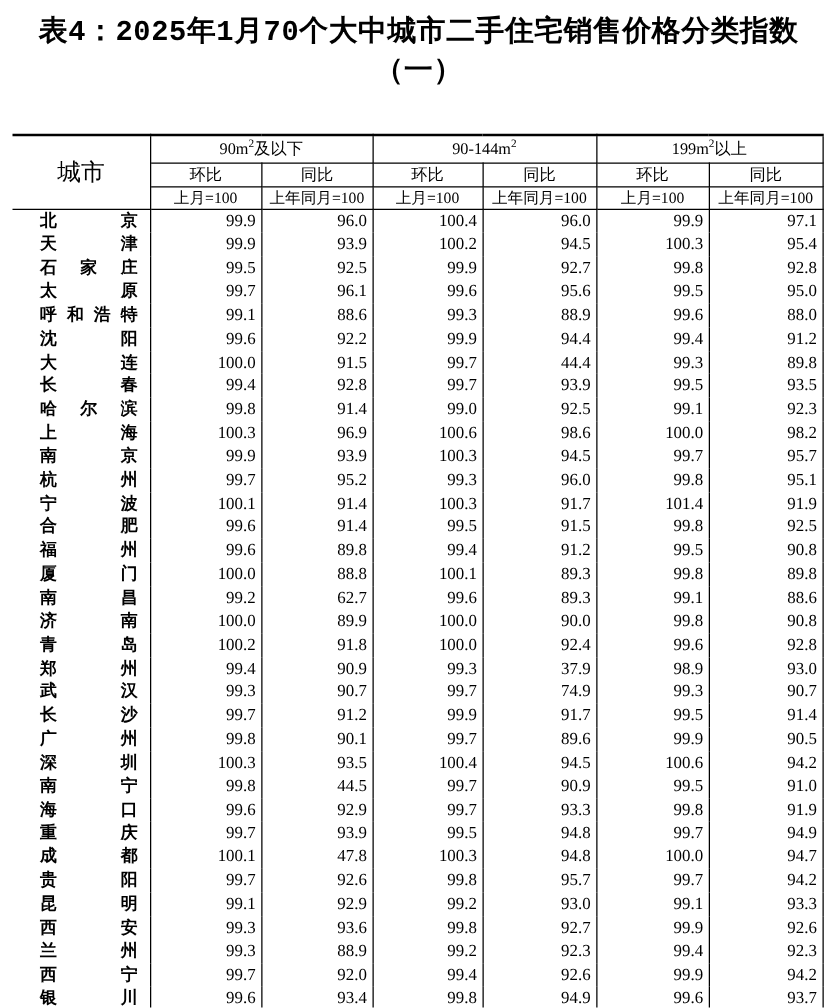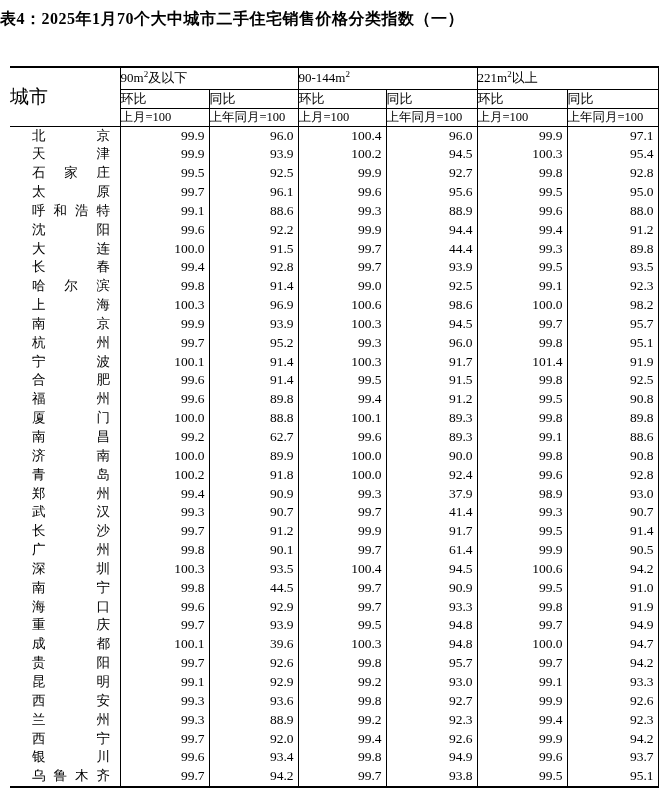--- a/index.html
+++ b/index.html
@@ -6,23 +6,25 @@
   html, body {
     width: 670px;
     background: #ffffff;
     font-family: "Liberation Serif", "DejaVu Serif", serif;
     color: #000000;
   }
   body { height: 806px; overflow: hidden; }
 
   .page-title {
     margin-top: 9px;
-    font-size: 16px;
+    text-align: center;
+    font-size: 23px;
     font-weight: bold;
     letter-spacing: 0.5px;
+    font-family: Liberation Mono, monospace;
   }
 
   table.index-table {
     border-collapse: collapse;
     table-layout: fixed;
     margin-left: 10px;
     margin-top: 36px;
     width: 648px;
     border-top: 2px solid #000;
     border-bottom: 2px solid #000;
@@ -36,41 +38,42 @@
   col.c-n5 { width: 90px; }
   col.c-n6 { width: 91px; }
 
   th, td {
     border-right: 1px solid #000;
     font-weight: normal;
     font-size: 13px;
     vertical-align: middle;
   }
 
-  thead th { border-bottom: 1px solid #000; text-align: left; }
+  thead th { border-bottom: 1px solid #000; text-align: center; }
   th.group-header { height: 22px; }
   th.sub-header   { height: 19px; }
   th.base-header  { height: 18px; font-size: 12.5px; }
   th.city-header  { font-size: 19px; }
 
   sup.sq { font-size: 9px; vertical-align: super; line-height: 0; }
 
   tbody td { height: 18.85px; line-height: 18.85px; }
 
   td.city-cell {
     text-align: left;
     padding-left: 22px;
     font-size: 13.5px;
   }
   .city-just {
     display: inline-block;
     width: 78px;
     text-align: justify;
     text-align-last: justify;
     line-height: 18.85px;
+    font-weight: bold;
   }
   td.num-cell {
     text-align: right;
     padding-right: 4px;
     font-size: 13.5px;
   }
 </style>
 </head>
 <body>
 
@@ -84,21 +87,21 @@
       <col class="c-n3">
       <col class="c-n4">
       <col class="c-n5">
       <col class="c-n6">
   </colgroup>
   <thead>
     <tr>
       <th class="city-header" rowspan="3">城市</th>
       <th class="group-header" colspan="2"><span>90m</span><sup class="sq">2</sup><span>及以下</span></th>
       <th class="group-header" colspan="2"><span>90-144m</span><sup class="sq">2</sup><span></span></th>
-      <th class="group-header" colspan="2"><span>221m</span><sup class="sq">2</sup><span>以上</span></th>
+      <th class="group-header" colspan="2"><span>199m</span><sup class="sq">2</sup><span>以上</span></th>
     </tr>
     <tr>
       <th class="sub-header">环比</th>
       <th class="sub-header">同比</th>
       <th class="sub-header">环比</th>
       <th class="sub-header">同比</th>
       <th class="sub-header">环比</th>
       <th class="sub-header">同比</th>
     </tr>
     <tr>
@@ -289,39 +292,39 @@
         <td class="num-cell">99.3</td>
         <td class="num-cell">37.9</td>
         <td class="num-cell">98.9</td>
         <td class="num-cell">93.0</td>
       </tr>
       <tr>
         <td class="city-cell"><span class="city-just">武汉</span></td>
         <td class="num-cell">99.3</td>
         <td class="num-cell">90.7</td>
         <td class="num-cell">99.7</td>
-        <td class="num-cell">41.4</td>
+        <td class="num-cell">74.9</td>
         <td class="num-cell">99.3</td>
         <td class="num-cell">90.7</td>
       </tr>
       <tr>
         <td class="city-cell"><span class="city-just">长沙</span></td>
         <td class="num-cell">99.7</td>
         <td class="num-cell">91.2</td>
         <td class="num-cell">99.9</td>
         <td class="num-cell">91.7</td>
         <td class="num-cell">99.5</td>
         <td class="num-cell">91.4</td>
       </tr>
       <tr>
         <td class="city-cell"><span class="city-just">广州</span></td>
         <td class="num-cell">99.8</td>
         <td class="num-cell">90.1</td>
         <td class="num-cell">99.7</td>
-        <td class="num-cell">61.4</td>
+        <td class="num-cell">89.6</td>
         <td class="num-cell">99.9</td>
         <td class="num-cell">90.5</td>
       </tr>
       <tr>
         <td class="city-cell"><span class="city-just">深圳</span></td>
         <td class="num-cell">100.3</td>
         <td class="num-cell">93.5</td>
         <td class="num-cell">100.4</td>
         <td class="num-cell">94.5</td>
         <td class="num-cell">100.6</td>
@@ -350,21 +353,21 @@
         <td class="num-cell">99.7</td>
         <td class="num-cell">93.9</td>
         <td class="num-cell">99.5</td>
         <td class="num-cell">94.8</td>
         <td class="num-cell">99.7</td>
         <td class="num-cell">94.9</td>
       </tr>
       <tr>
         <td class="city-cell"><span class="city-just">成都</span></td>
         <td class="num-cell">100.1</td>
-        <td class="num-cell">39.6</td>
+        <td class="num-cell">47.8</td>
         <td class="num-cell">100.3</td>
         <td class="num-cell">94.8</td>
         <td class="num-cell">100.0</td>
         <td class="num-cell">94.7</td>
       </tr>
       <tr>
         <td class="city-cell"><span class="city-just">贵阳</span></td>
         <td class="num-cell">99.7</td>
         <td class="num-cell">92.6</td>
         <td class="num-cell">99.8</td>

